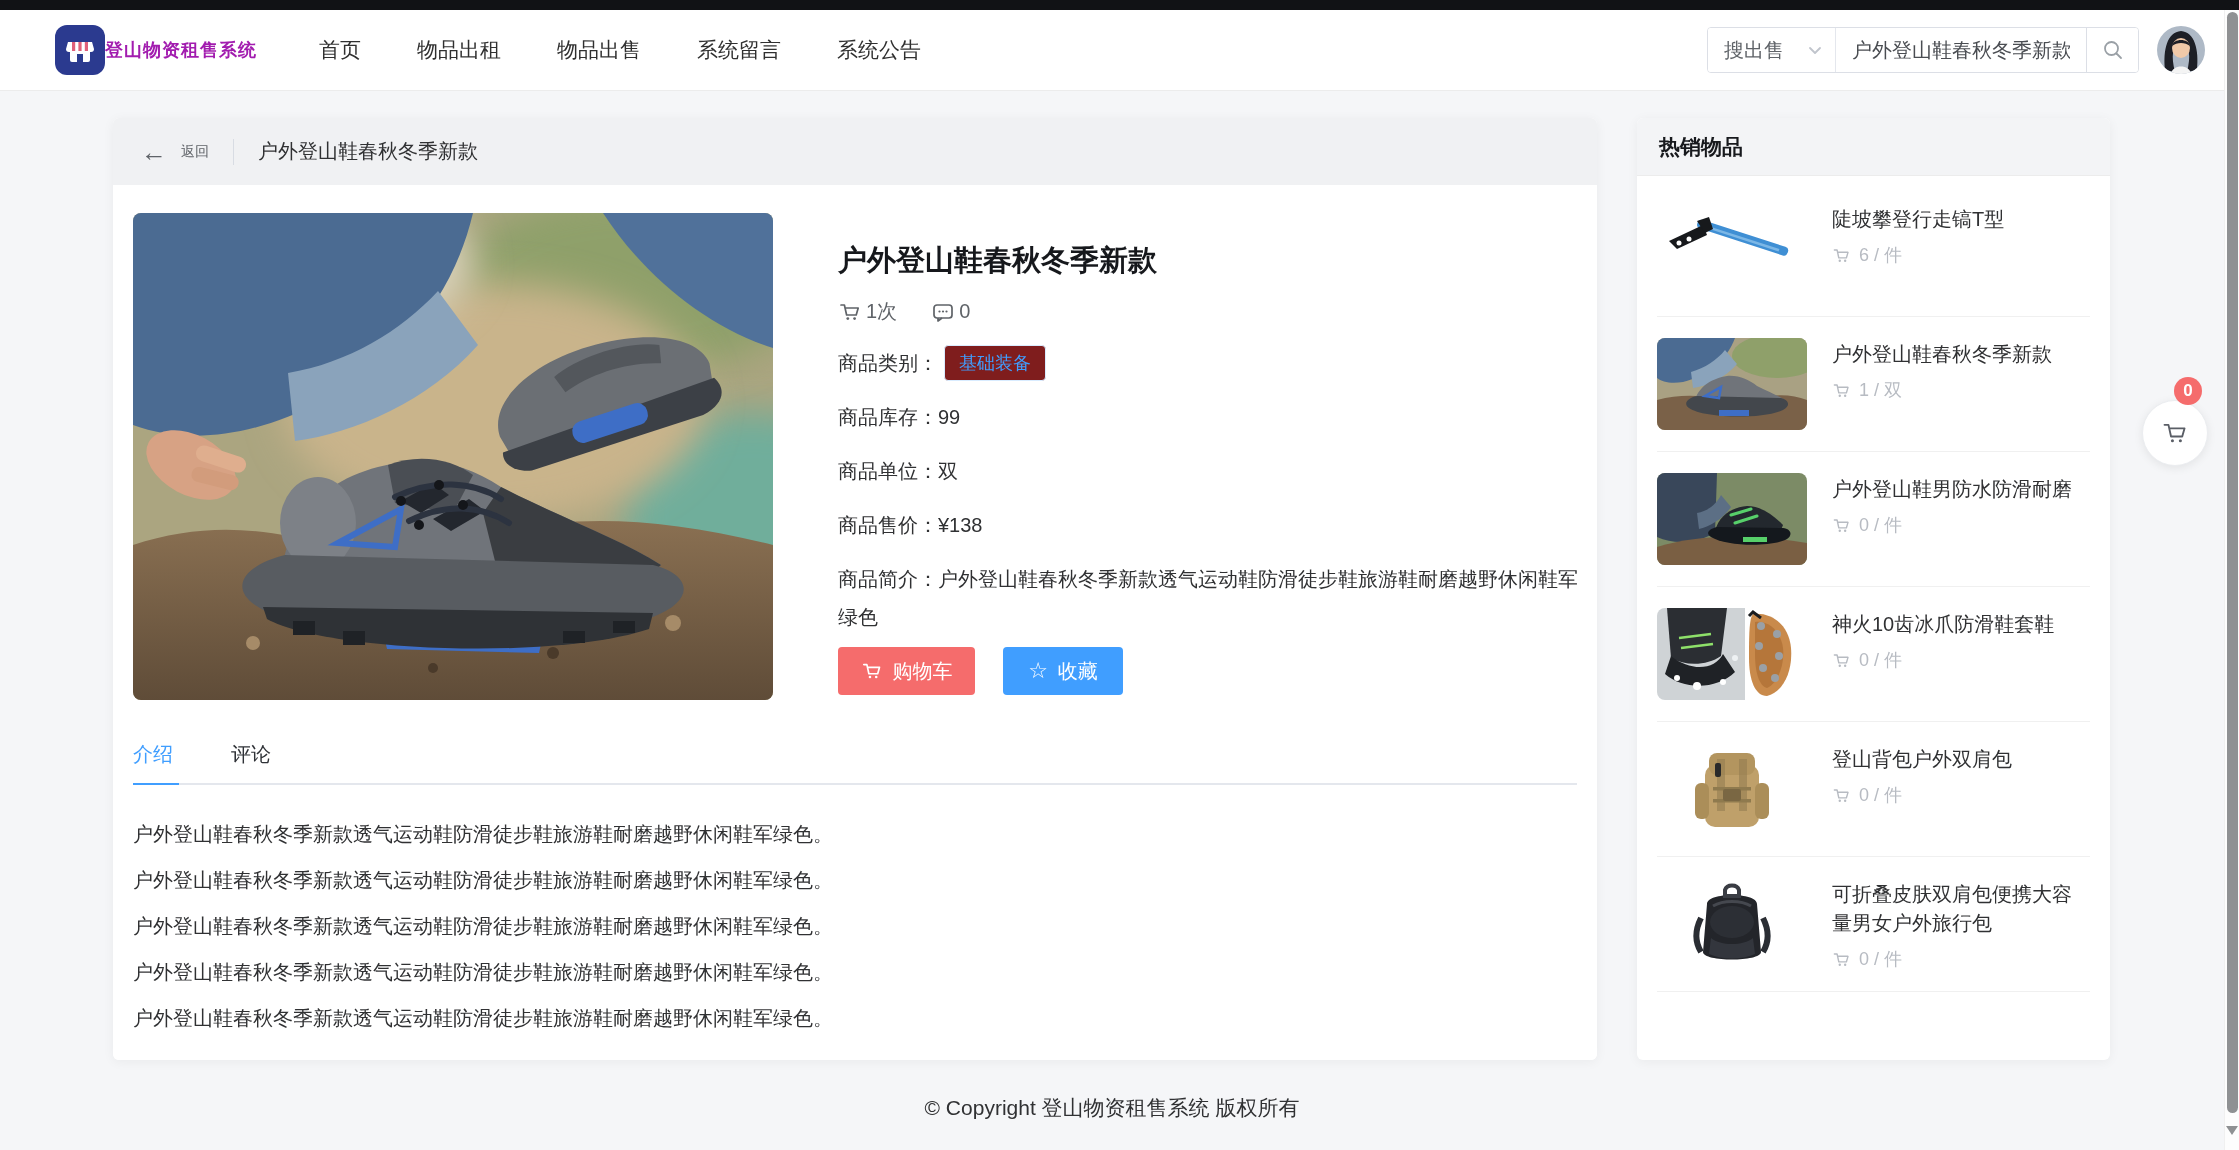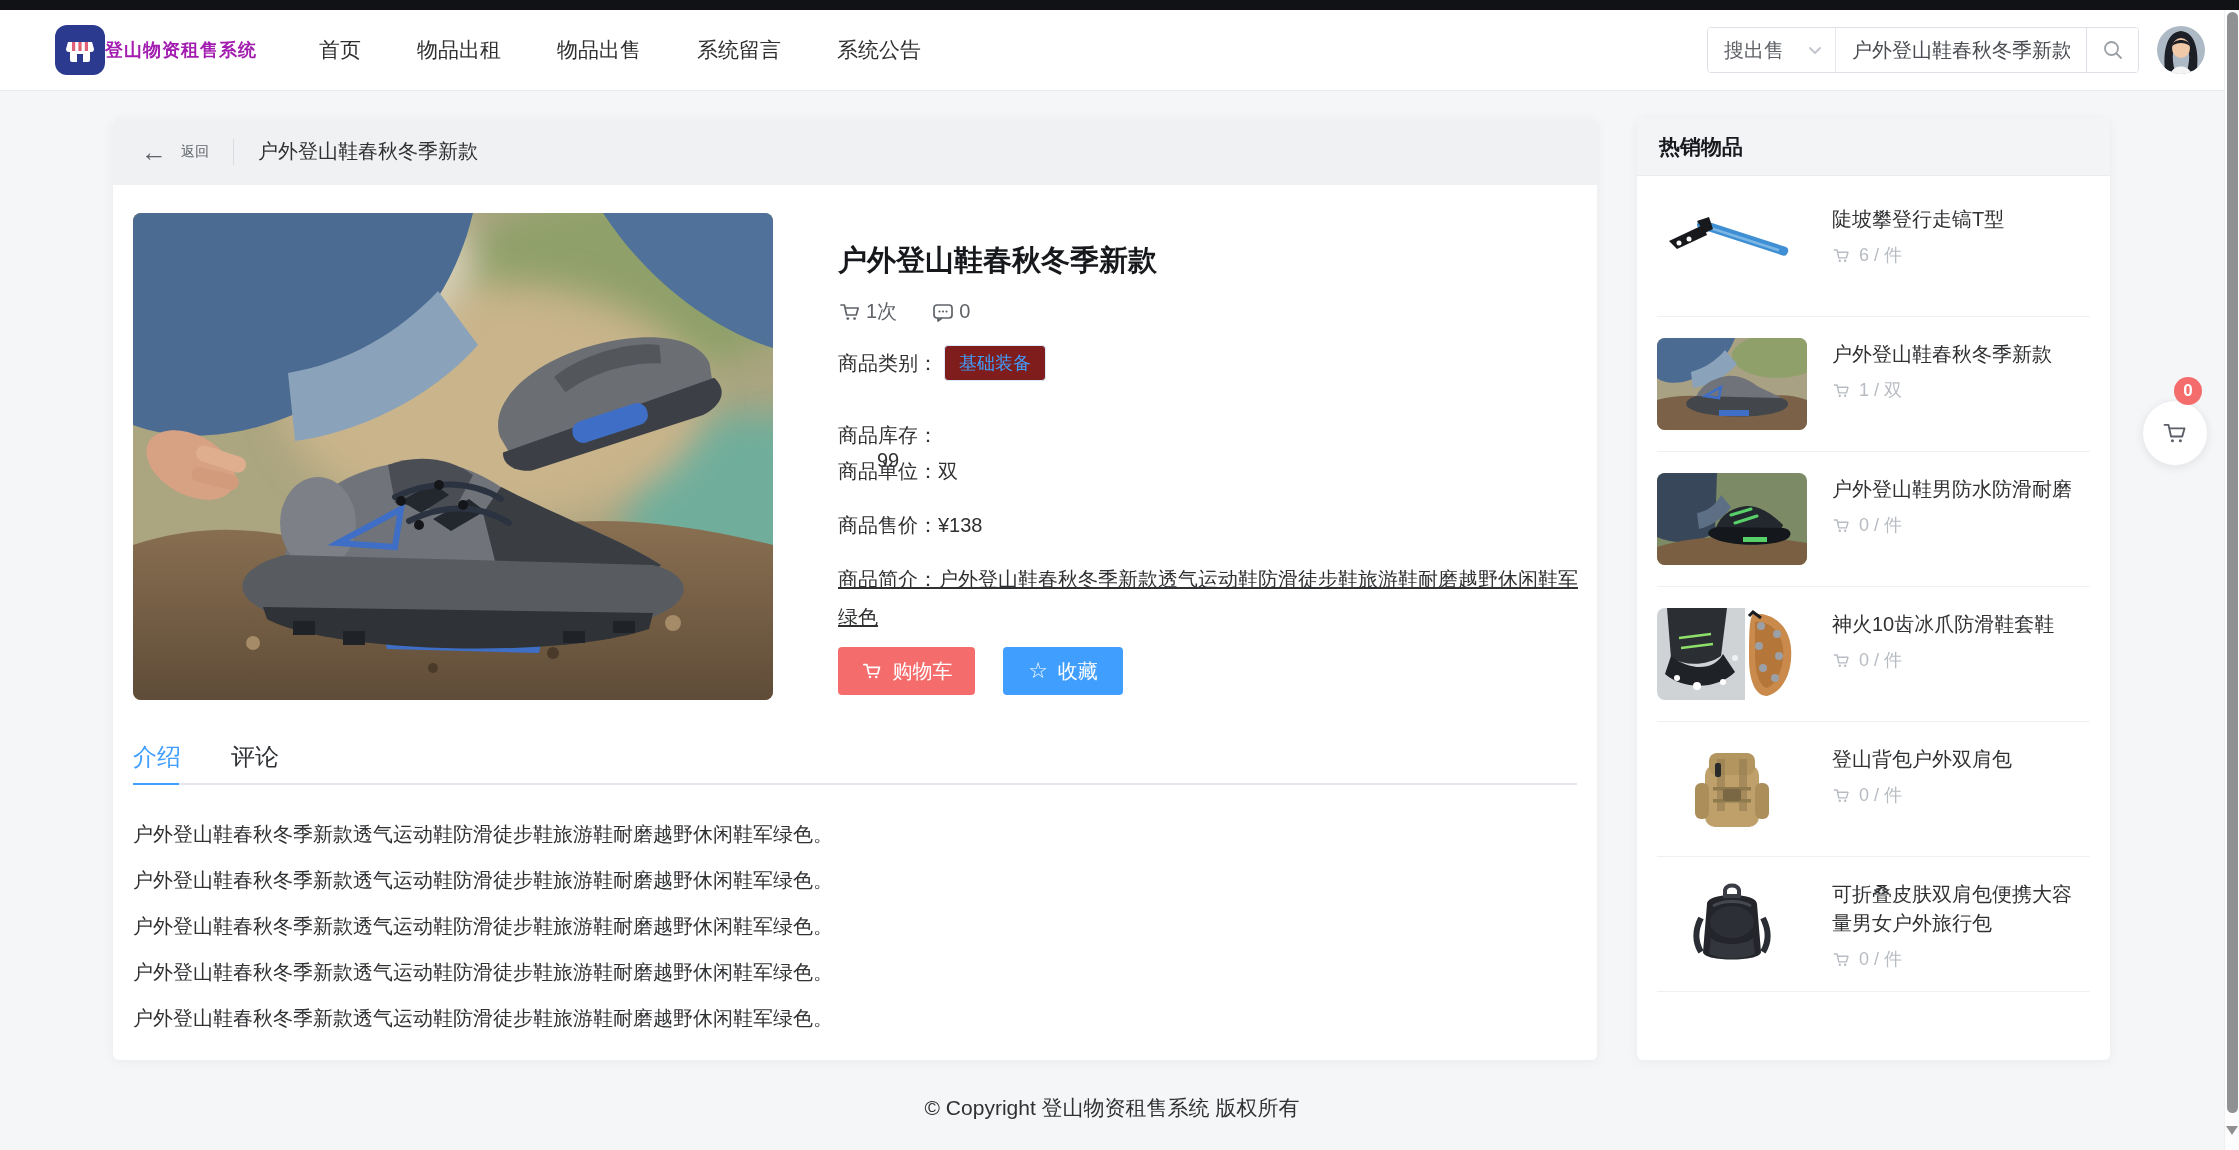--- a/index.html
+++ b/index.html
@@ -38,35 +38,35 @@
   .card-body { position:relative; width:100%; height:875px; background:#fff; }
 
   .product-image { position:absolute; left:20px; top:28px; width:640px; height:487px; border-radius:8px; overflow:hidden; }
   .product-image svg { display:block; width:100%; height:100%; }
 
   .p-title { position:absolute; left:725px; top:56px; font-size:29px; font-weight:bold; color:#16181c; }
   .p-stats { position:absolute; left:725px; top:113px; display:flex; align-items:center; gap:4px; font-size:20px; color:#5f6368; }
   .p-stats .gap { width:26px; }
   .p-row { position:absolute; left:725px; font-size:20px; color:#303133; display:flex; align-items:center; }
   .row-category { top:160px; }
-  .row-stock { top:237px;flex-direction:column; }
+  .row-stock { top:219px; }
   .row-unit { top:273px; }
   .row-price { top:327px; }
   .tag { display:inline-block; margin-left:6px; background:#7f1d1d; border:1px solid #d9ecff; color:#409eff;
          font-size:18px; height:36px; line-height:34px; padding:0 14px; border-radius:4px; }
-  .row-intro { position:absolute; left:725px; top:375px; width:745px; font-size:20px; color:#303133; line-height:38px;text-decoration:underline; }
+  .row-intro { position:absolute; left:725px; top:375px; width:745px; font-size:20px; color:#303133; line-height:38px; }
   .p-buttons { position:absolute; left:725px; top:462px; display:flex; gap:28px; }
   .btn { height:48px; border:none; border-radius:4px; color:#fff; font-size:20px; display:flex; align-items:center;
          justify-content:center; gap:10px; cursor:pointer; font-family:"Liberation Sans", sans-serif; }
   .btn-cart { width:137px; background:#f56c6c; }
   .btn-fav { width:120px; background:#409eff; }
   .btn-fav .star { font-size:22px; line-height:1; }
 
   .tabs-bar { position:absolute; left:20px; top:556px; width:1444px; height:44px; border-bottom:2px solid #e4e7ed; }
-  .tab { position:absolute; top:0; font-size:24px; cursor:pointer; }
+  .tab { position:absolute; top:0; font-size:20px; cursor:pointer; }
   .tab-intro { left:0; color:#409eff; }
   .tab-comments { left:98px; color:#2f3237; }
   .tab-indicator { position:absolute; left:0; bottom:-2px; width:46px; height:2px; background:#409eff; }
 
   .desc-block { position:absolute; left:20px; top:626px; width:1444px; font-size:20px; color:#303133; line-height:46px; }
 
   
   .side-card { position:absolute; left:1637px; top:118px; width:473px; height:942px; background:#fff;
                border-radius:6px; box-shadow:0 2px 12px rgba(0,0,0,.05); overflow:hidden; }
   .side-header { height:58px; display:flex; align-items:center; padding:0 22px; font-size:21px; font-weight:bold;

